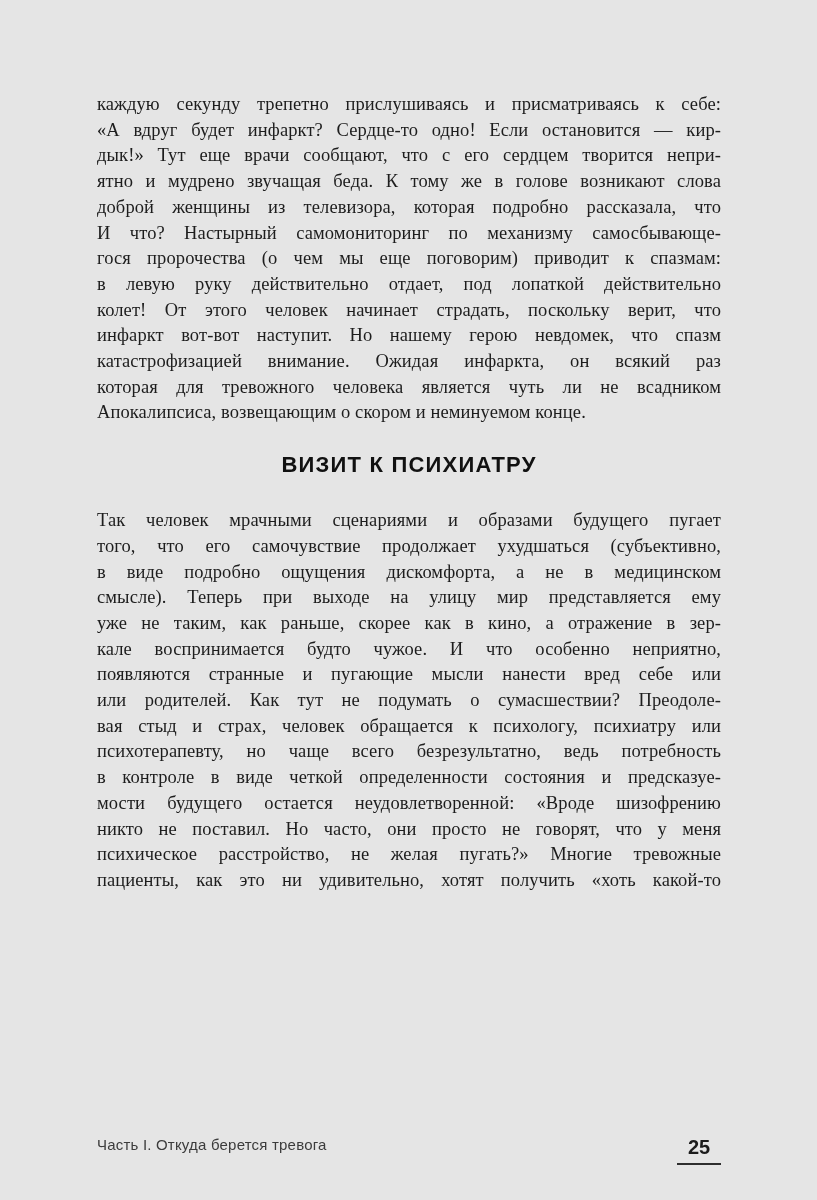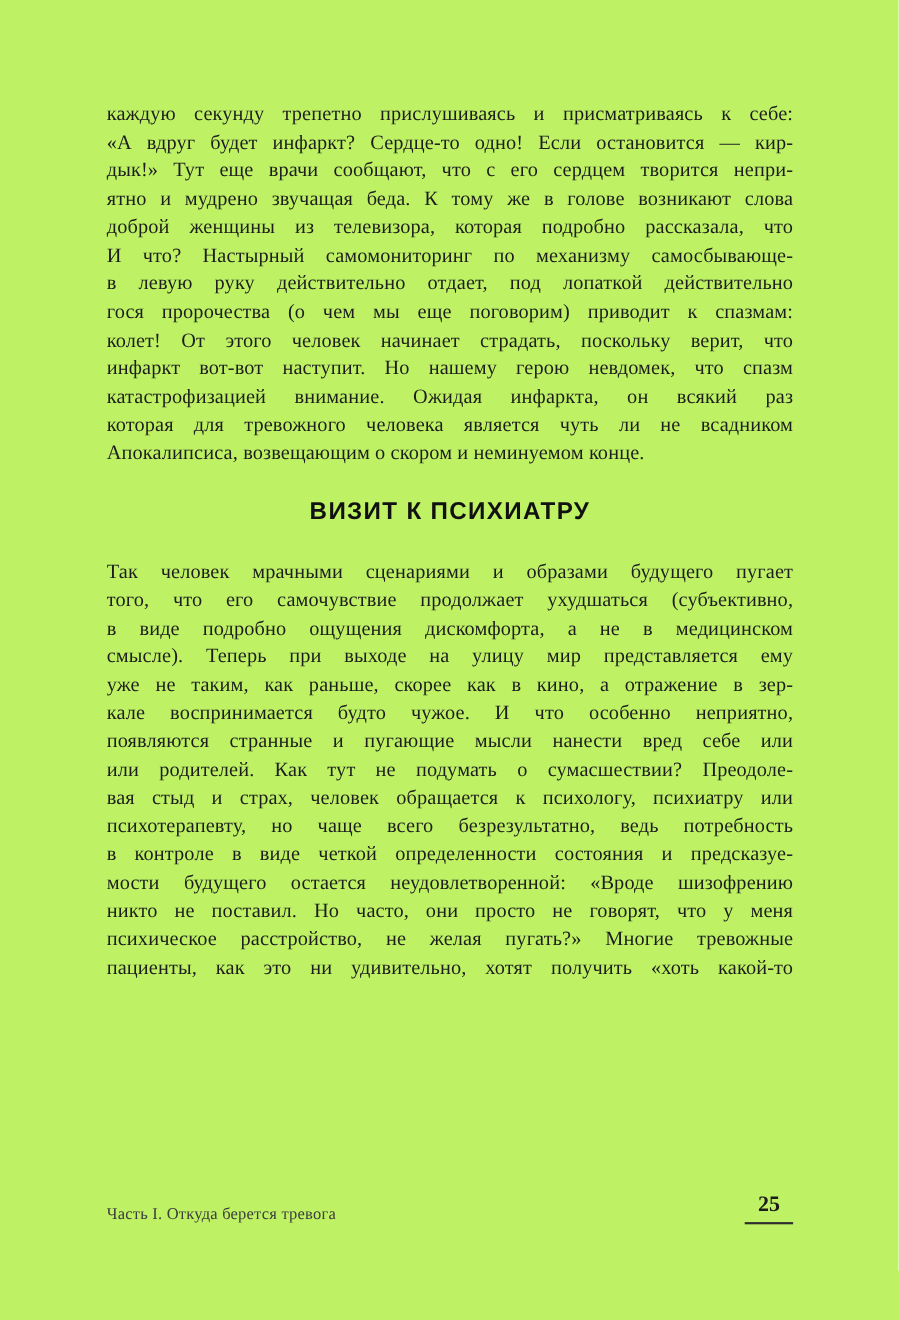--- a/index.html
+++ b/index.html
@@ -4,21 +4,21 @@
 <style>
   html, body {
     margin: 0;
     padding: 0;
     background: #ffffff;
   }
   .page {
     position: relative;
     width: 817px;
     height: 1200px;
-    background: #bef264;
+    background: #e5e5e5;
     overflow: hidden;
     font-family: "Liberation Serif", "DejaVu Serif", serif;
     color: #1d1d1d;
   }
   .text-block {
     position: absolute;
     left: 97px;
     top: 92px;
     width: 624px;
   }
@@ -40,25 +40,25 @@
     font-size: 22px;
     letter-spacing: 1.2px;
     text-align: center;
     color: #111111;
     margin: 26px 0 30px 0;
   }
   .footer {
     position: absolute;
     left: 97px;
     width: 624px;
-    top: 1084px;
+    top: 1136px;
     display: flex;
     justify-content: space-between;
-    align-items: flex-end;
-    font-family: Liberation Serif, serif;
+    align-items: flex-start;
+    font-family: Liberation Sans, sans-serif;
   }
   .running-title {
     font-size: 15px;
     color: #3c3c3c;
     letter-spacing: 0.2px;
   }
   .page-num-wrap {
     text-align: center;
     min-width: 44px;
   }
@@ -83,22 +83,22 @@
 
   <div class="text-block">
 
     <div class="paragraph">
         <div class="line">каждую секунду трепетно прислушиваясь и присматриваясь к себе:</div>
         <div class="line">«А вдруг будет инфаркт? Сердце-то одно! Если остановится — кир-</div>
         <div class="line">дык!» Тут еще врачи сообщают, что с его сердцем творится непри-</div>
         <div class="line">ятно и мудрено звучащая беда. К тому же в голове возникают слова</div>
         <div class="line">доброй женщины из телевизора, которая подробно рассказала, что</div>
         <div class="line">И что? Настырный самомониторинг по механизму самосбывающе-</div>
+        <div class="line">гося пророчества (о чем мы еще поговорим) приводит к спазмам:</div>
         <div class="line">в левую руку действительно отдает, под лопаткой действительно</div>
-        <div class="line">гося пророчества (о чем мы еще поговорим) приводит к спазмам:</div>
         <div class="line">колет! От этого человек начинает страдать, поскольку верит, что</div>
         <div class="line">инфаркт вот-вот наступит. Но нашему герою невдомек, что спазм</div>
         <div class="line">катастрофизацией внимание. Ожидая инфаркта, он всякий раз</div>
         <div class="line">которая для тревожного человека является чуть ли не всадником</div>
         <div class="line ragged">Апокалипсиса, возвещающим о скором и неминуемом конце.</div>
       </div>
 
     <h2 class="heading">ВИЗИТ К ПСИХИАТРУ</h2>
 
     <div class="paragraph">

